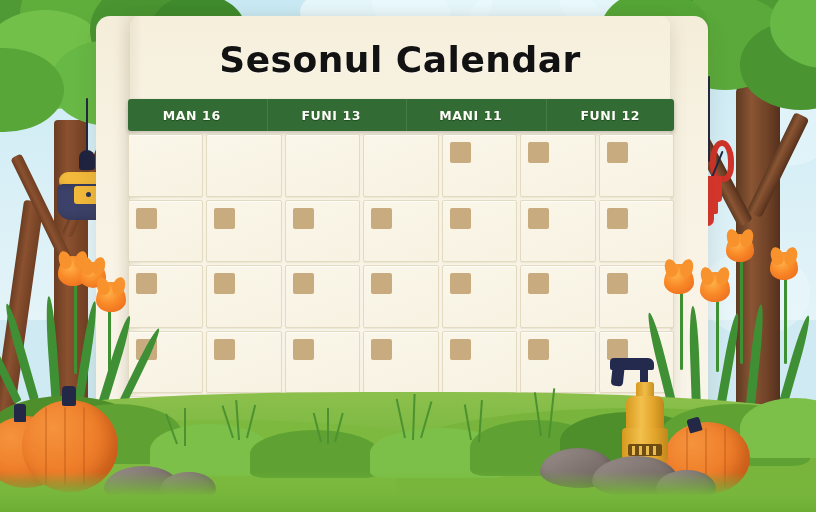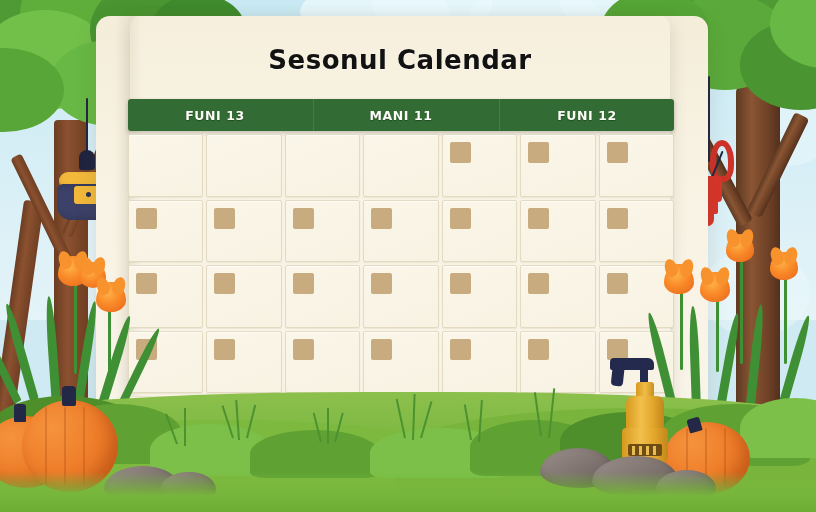--- a/index.html
+++ b/index.html
@@ -41,21 +41,21 @@
     position:absolute; left:96px; top:16px; width:612px; height:452px;
     background:linear-gradient(180deg,#f4edd9 0%,#f8f2e3 30%,#f9f5ea 100%);
     border-radius:14px;
     box-shadow:0 8px 22px rgba(80,65,40,.14);
   }
 
   
   .title {
     position:absolute; left:130px; top:32px; width:540px; height:56px;
     text-align:center; line-height:56px;
-    font-size:26px; font-weight:700; letter-spacing:.5px;
+    font-size:36px; font-weight:700; letter-spacing:.5px;
     color:#121212;
     font-family:"DejaVu Sans", sans-serif;
     white-space:nowrap;
     text-shadow:0 1px 0 rgba(255,255,255,.6);
   }
 
   
   .hdr-bar {
     position:absolute; left:128px; top:99px; width:546px; height:32px;
     background:#326b33; border-radius:3px;
@@ -251,20 +251,21 @@
     <div class="red-part" style="left:698px;top:200px;width:20px;height:14px;border-radius:2px;"></div>
     <div class="red-part" style="left:702px;top:212px;width:12px;height:14px;border-radius:0 0 50% 50%;"></div>
   </div>
 
   <div class="paper-wide"></div>
   <div class="paper"></div>
 
   <div class="title">Sesonul Calendar</div>
 
   <div class="hdr-bar">
+    <div class="hdr-cell">MAN 16</div>
     <div class="hdr-cell">FUNI 13</div>
     <div class="hdr-cell">MANI 11</div>
     <div class="hdr-cell">FUNI 12</div>
   </div>
 
   <div class="grid" id="calendar-grid">
       <div class="cell"></div>
       <div class="cell"></div>
       <div class="cell"></div>
       <div class="cell"></div>

